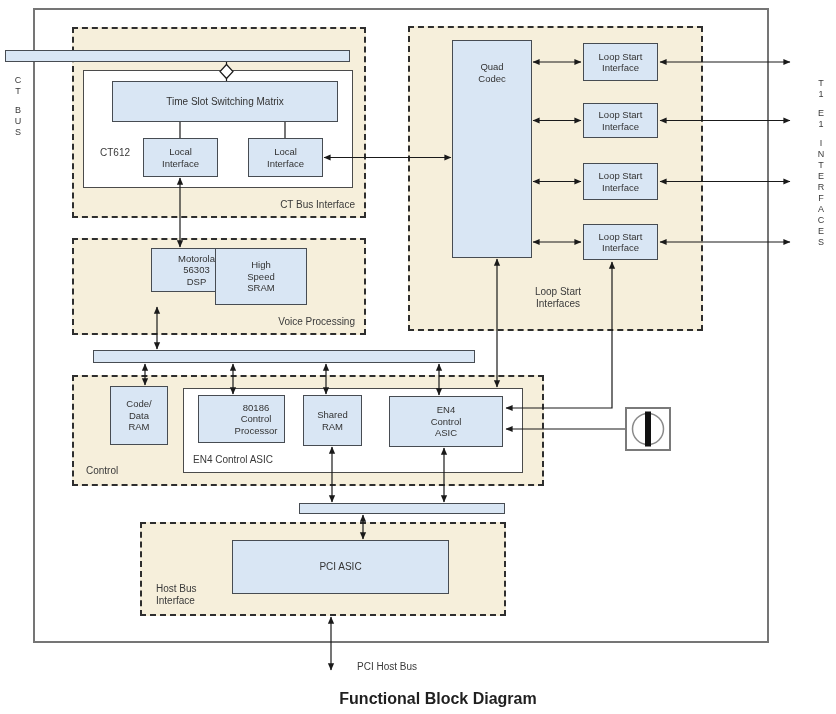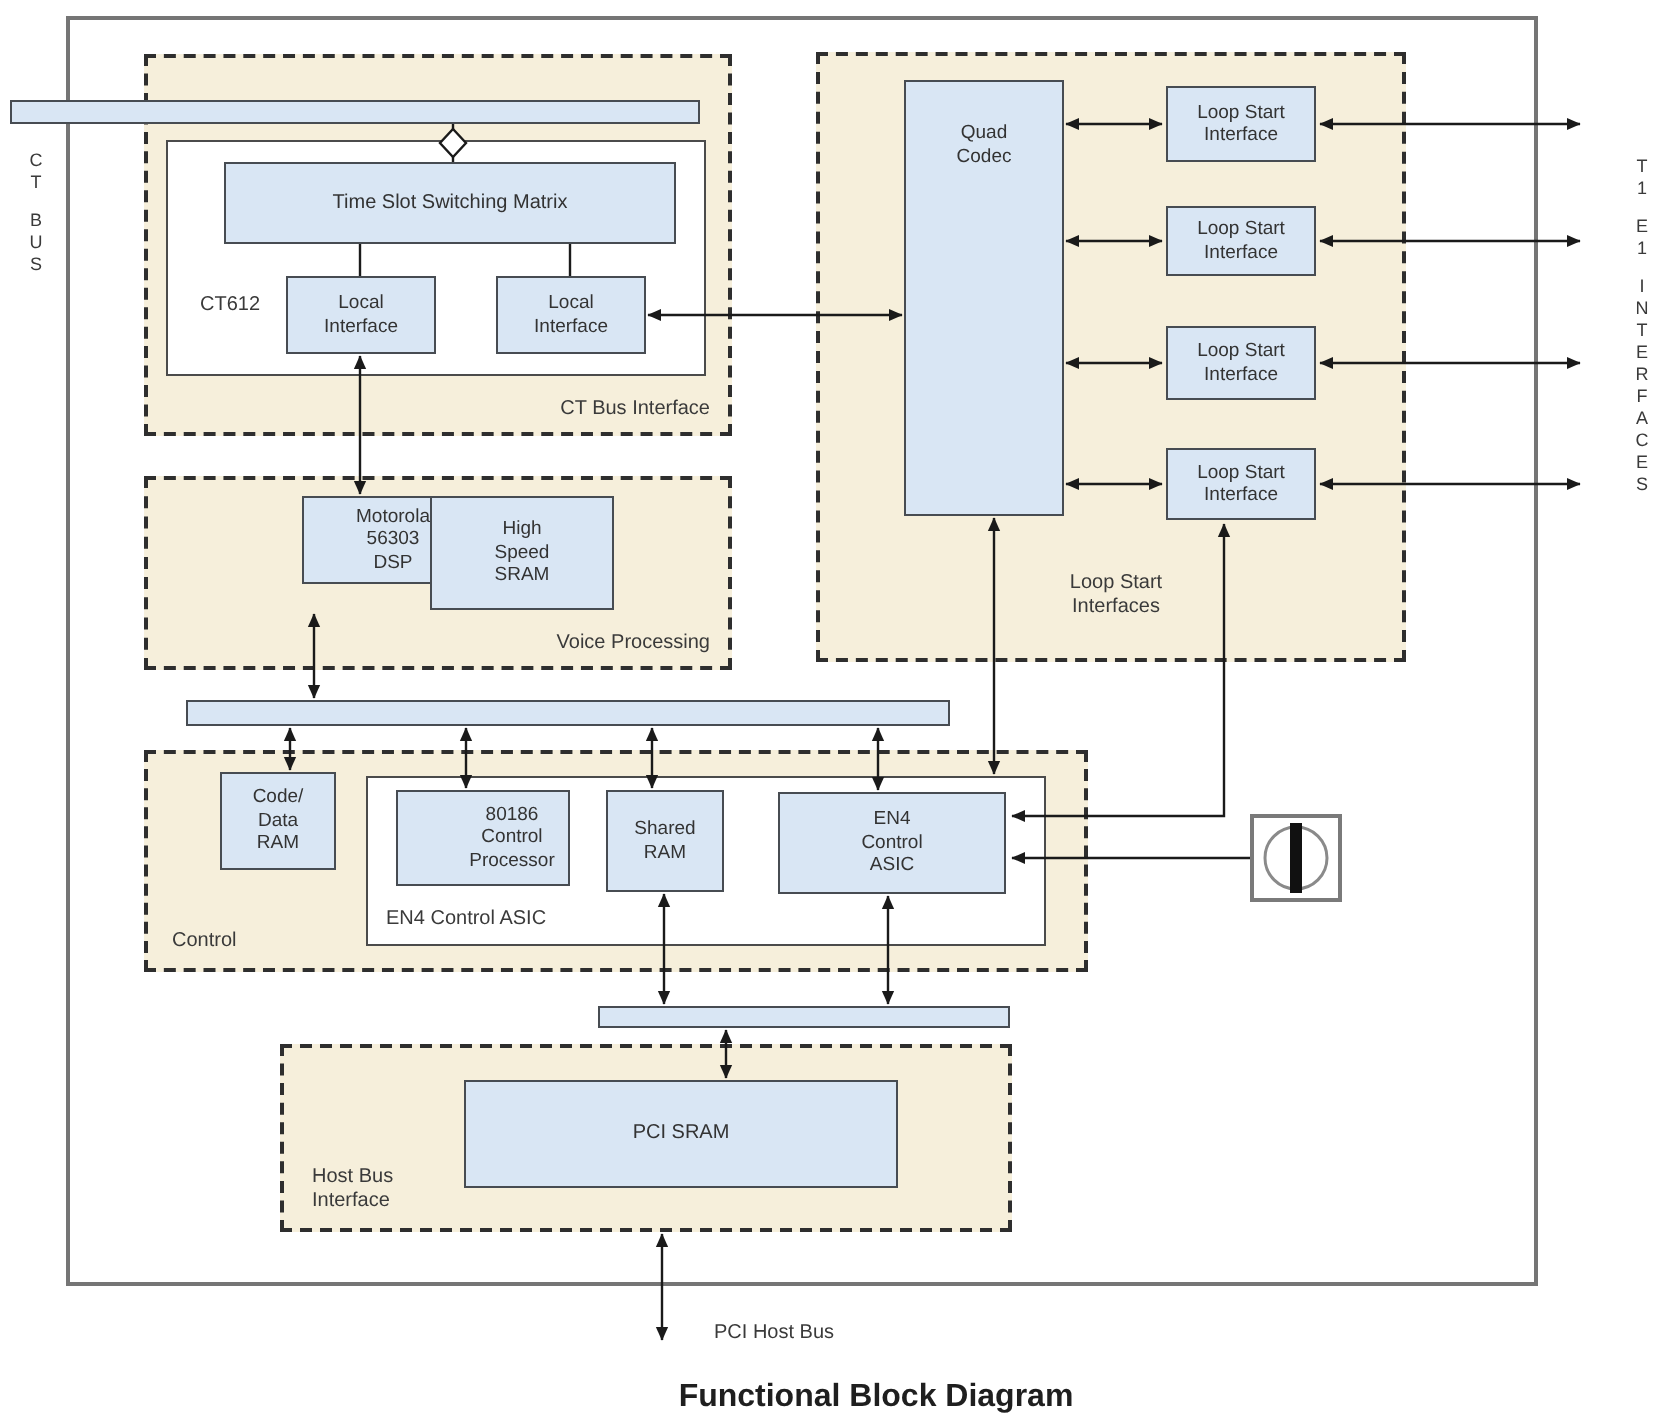--- a/index.html
+++ b/index.html
@@ -76,33 +76,33 @@
   <div class="block" style="left:248px;top:138px;width:75px;height:39px;">Local
 Interface</div>
 
   <div class="block" style="left:107px;top:248px;width:91px;height:44px;margin-left:44px;">Motorola
 56303
 DSP</div>
   <div class="block" style="left:215px;top:248px;width:92px;height:57px;">High
 Speed
 SRAM</div>
 
-  <div class="block" style="left:110px;top:386px;width:58px;height:49px;">Code/
+  <div class="block" style="left:110px;top:386px;width:58px;height:59px;">Code/
 Data
 RAM</div>
   <div class="block" style="left:198px;top:395px;width:87px;height:48px;padding-left:29px;">80186
 Control
 Processor</div>
   <div class="block" style="left:303px;top:395px;width:59px;height:51px;">Shared
 RAM</div>
   <div class="block" style="left:389px;top:396px;width:114px;height:51px;">EN4
 Control
 ASIC</div>
 
-  <div class="block" style="left:232px;top:540px;width:217px;height:54px;font-size:10px;">PCI SRAM</div>
+  <div class="block" style="left:232px;top:540px;width:217px;height:54px;font-size:10px;">PCI ASIC</div>
 
   <div class="block" style="left:452px;top:40px;width:80px;height:218px;align-items:flex-start;padding-top:20px;">Quad
 Codec</div>
 
   <div class="block" style="left:583px;top:43px;width:75px;height:38px;">Loop Start
 Interface</div>
   <div class="block" style="left:583px;top:103px;width:75px;height:35px;">Loop Start
 Interface</div>
   <div class="block" style="left:583px;top:163px;width:75px;height:37px;">Loop Start
 Interface</div>

